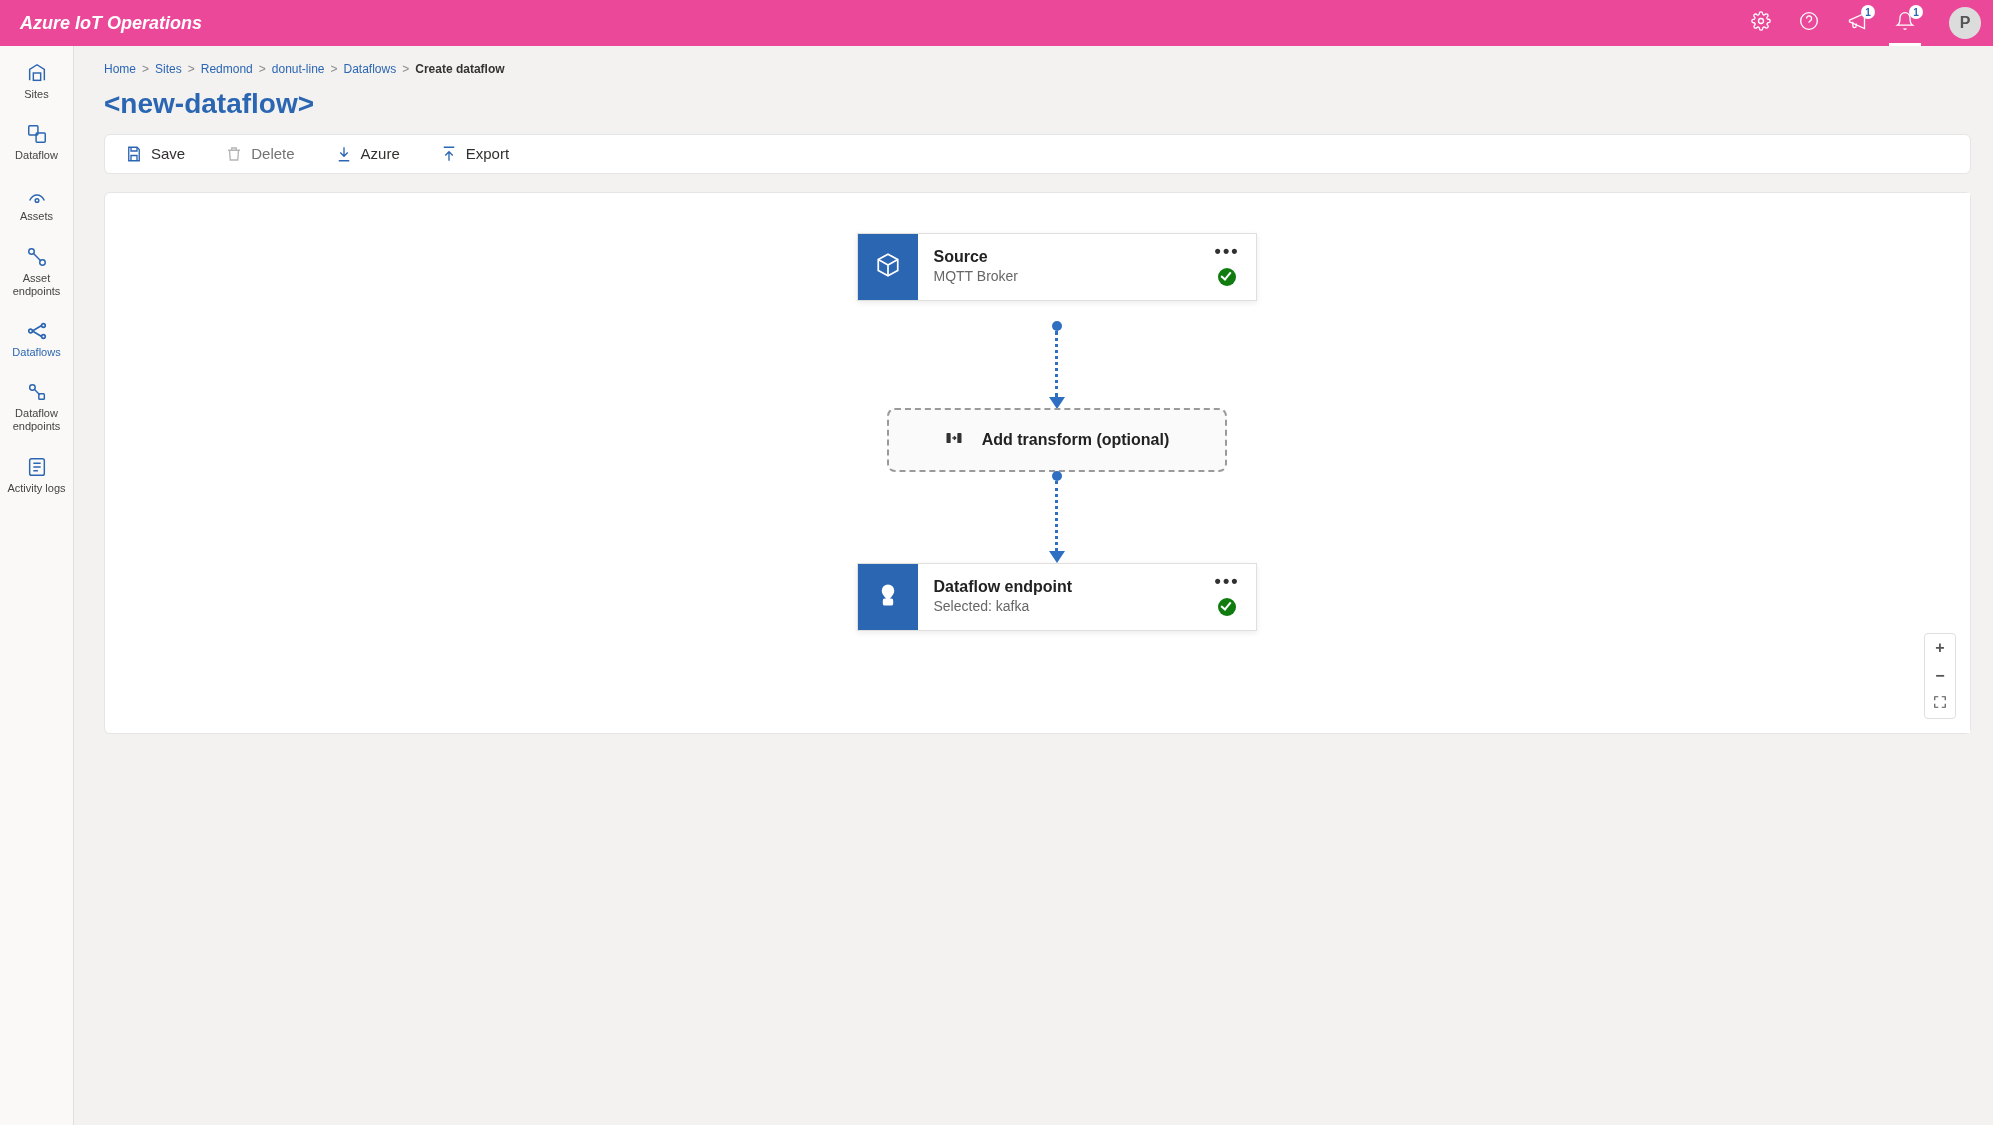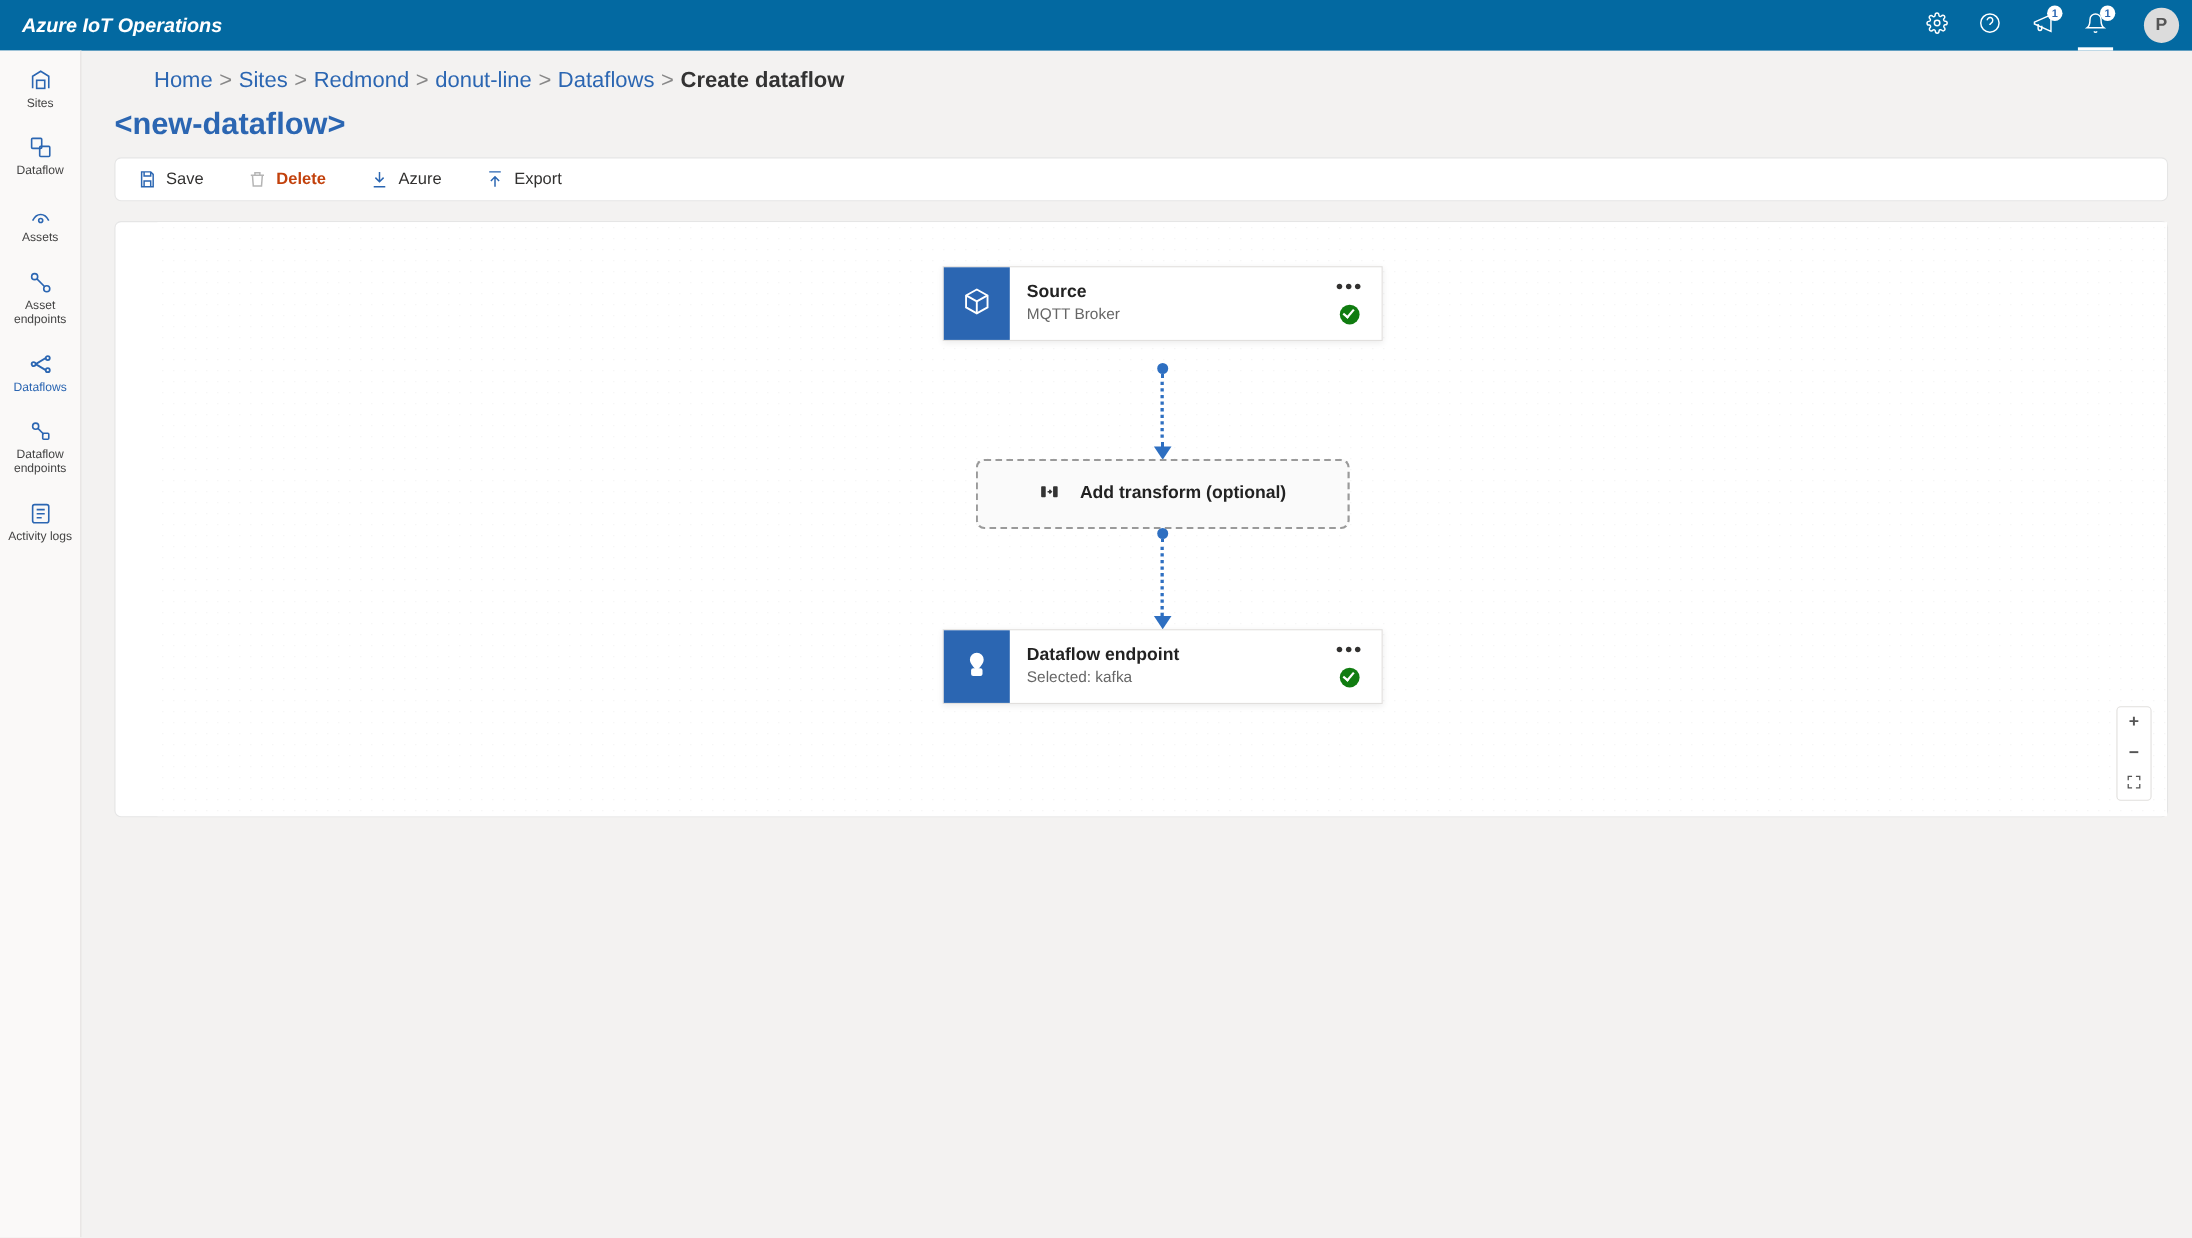--- a/index.html
+++ b/index.html
@@ -1,19 +1,19 @@
 <!DOCTYPE html>
 <html><head>
 <meta charset="utf-8">
 <style>
   * { box-sizing: border-box; margin: 0; padding: 0; }
   html, body { height: 100%; font-family: "Segoe UI", -apple-system, BlinkMacSystemFont, sans-serif; background:#f3f2f1; color:#323130; }
   
   .topbar {
-    background:#0369a1;
+    background:#ec4899;
     color:#fff;
     height:46px;
     display:flex;
     align-items:center;
     justify-content:space-between;
     padding:0 12px 0 20px;
   }
   .brand { font-size:18px; font-weight:600; font-style:italic; }
   .topbar-right { display:flex; align-items:center; gap:24px; }
   .top-icon { position:relative; width:24px; height:24px; display:flex; align-items:center; justify-content:center; cursor:pointer; }
@@ -32,33 +32,33 @@
     width:74px; background:#faf9f8; border-right:1px solid #e1dfdd; padding-top:12px;
     display:flex; flex-direction:column; align-items:center; gap:14px;
   }
   .nav-item { width:100%; display:flex; flex-direction:column; align-items:center; gap:4px; cursor:pointer; padding:4px 0;}
   .nav-item .icon { width:22px; height:22px; color:#2b66b2; }
   .nav-item.active .label { color:#2b66b2; }
   .nav-item .label { font-size:11px; color:#444; text-align:center; line-height:1.2; }
 
   
   .main { flex:1; overflow:auto; padding:16px 22px 24px 30px; }
-  .crumbs { font-size:20px; color:#2b66b2; display:flex; flex-wrap:wrap; gap:6px; align-items:flex-start;margin-left:36px;}
+  .crumbs { font-size:12px; color:#2b66b2; display:flex; flex-wrap:wrap; gap:6px; align-items:flex-start;}
   .crumbs .sep { color:#888; }
   .crumbs .link { color:#2b66b2; cursor:pointer; }
   .crumbs .current { color:#333; font-weight:600;}
   .page-title { margin-top:12px; color:#2b66b2; font-size:28px; font-weight:600; }
 
   .toolbar {
     margin-top:14px; background:#fff; border:1px solid #e5e5e5; border-radius:6px;
     padding:10px 20px; display:flex; gap:40px; align-items:center;
   }
   .tool-btn { display:flex; align-items:flex-start; gap:8px; font-size:15px; cursor:pointer; color:#323130;}
   .tool-btn .ticon { color:#2b66b2; width:18px; height:18px; display:flex; }
-  .tool-btn.disabled { color:#c2410c; cursor:default;font-weight:bold;}
+  .tool-btn.disabled { color:#737373; cursor:default;}
   .tool-btn.disabled .ticon { color:#b5b5b5; }
 
   .canvas-wrap {
     margin-top:18px; background:#fff; border:1px solid #e5e5e5; border-radius:6px;
   }
   .canvas-header {
     padding:14px 22px; display:flex; align-items:center; gap:18px; font-size:15px;
     border-bottom:1px solid #eee;
   }
   .vdiv { width:1px; height:22px; background:#ddd; }

